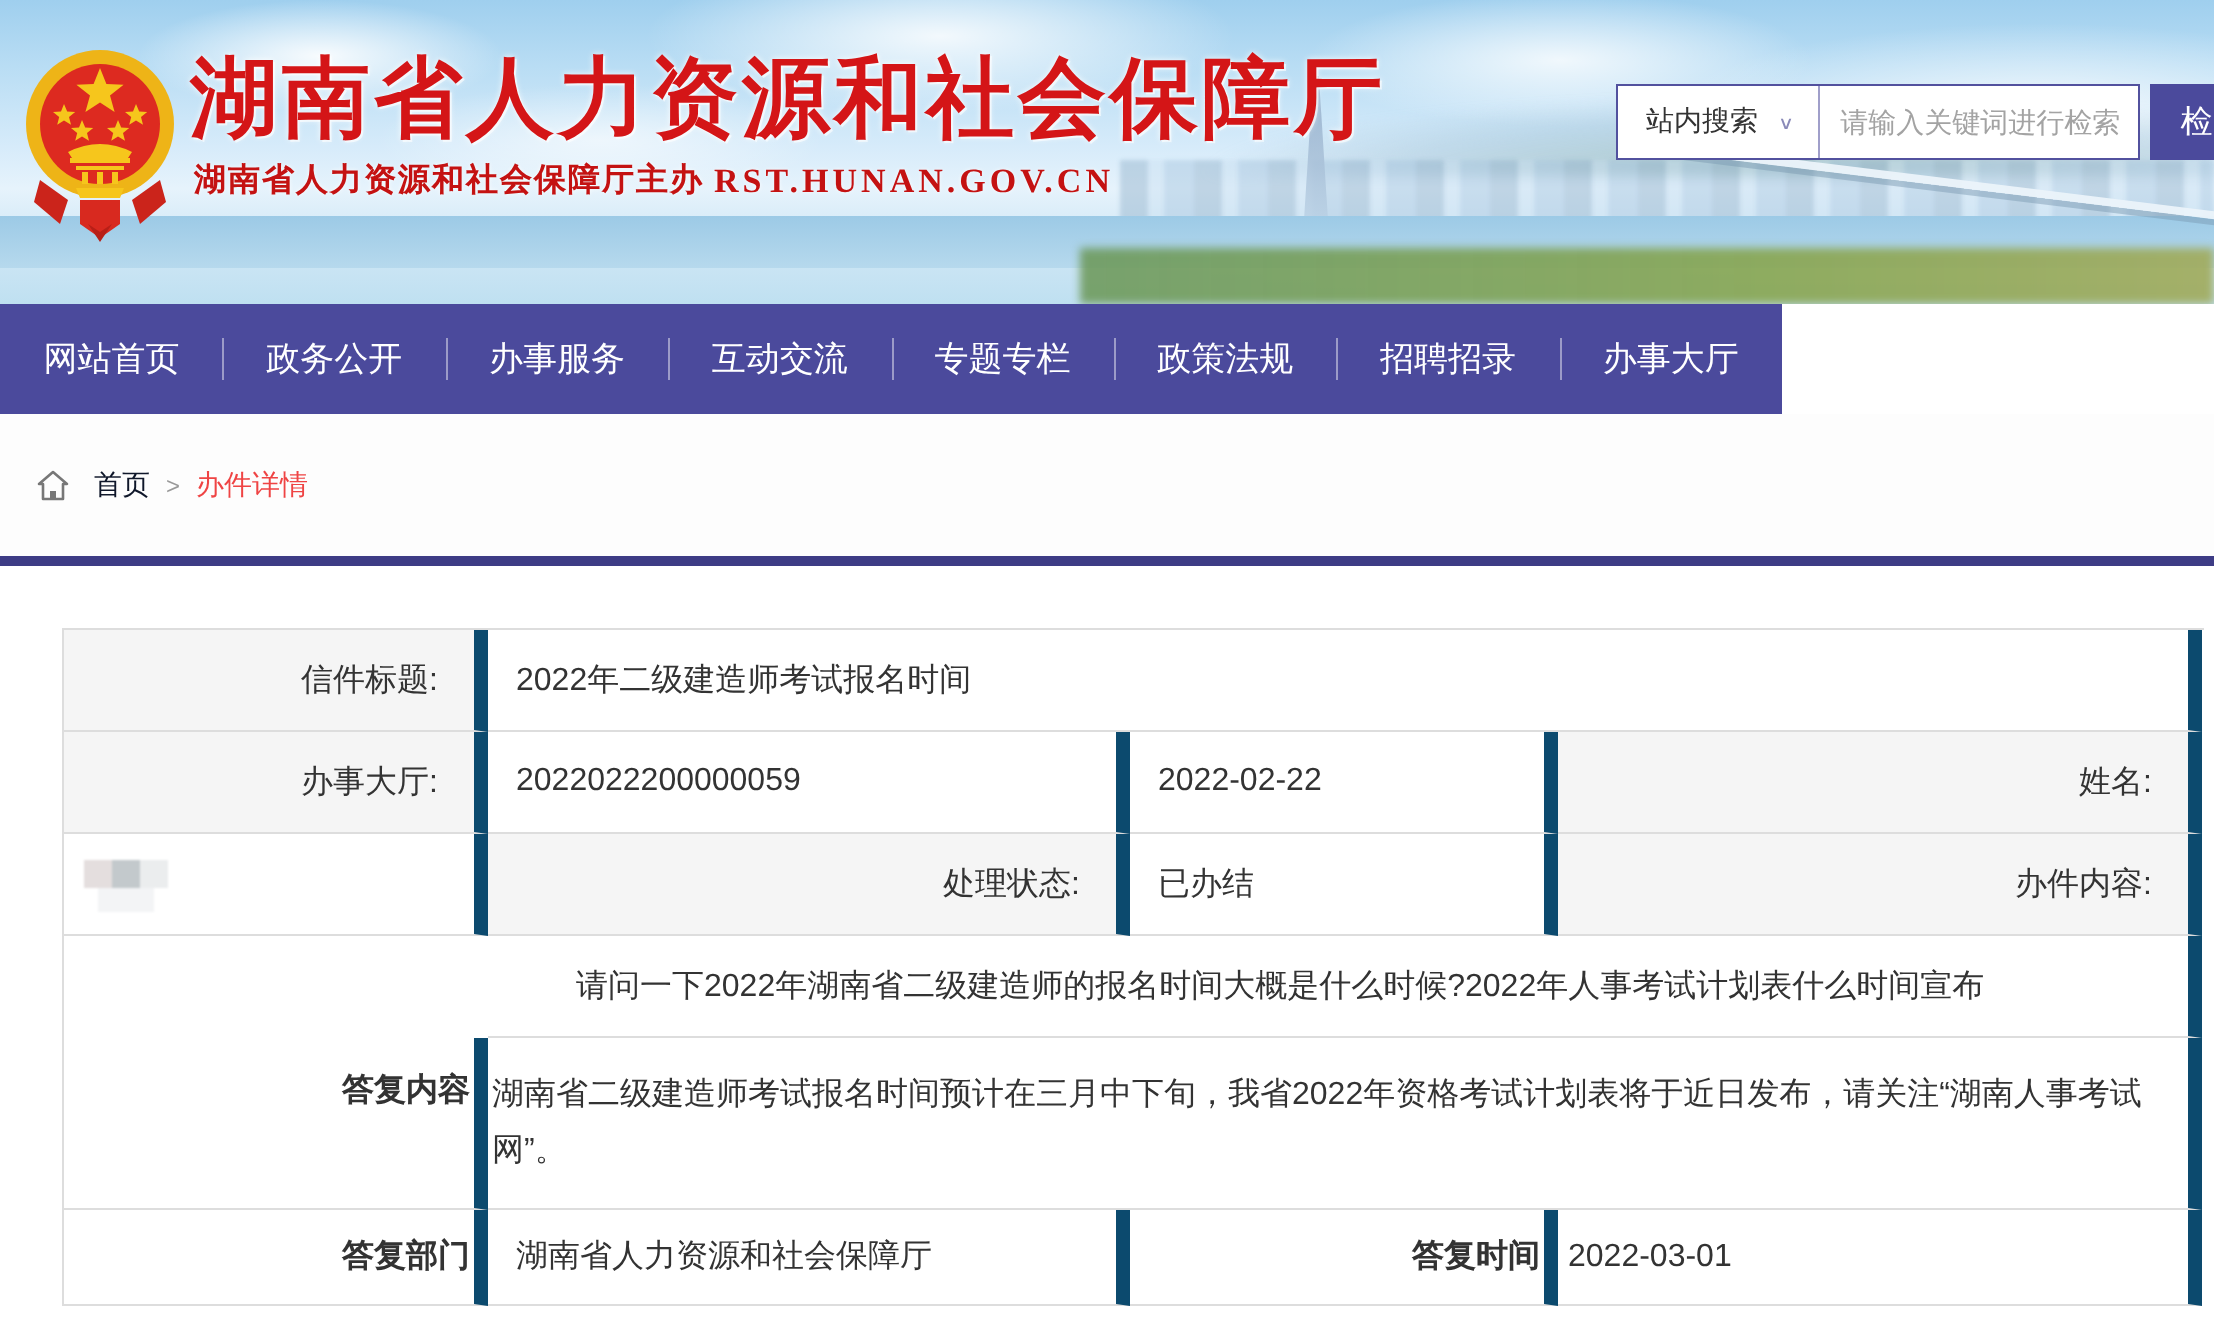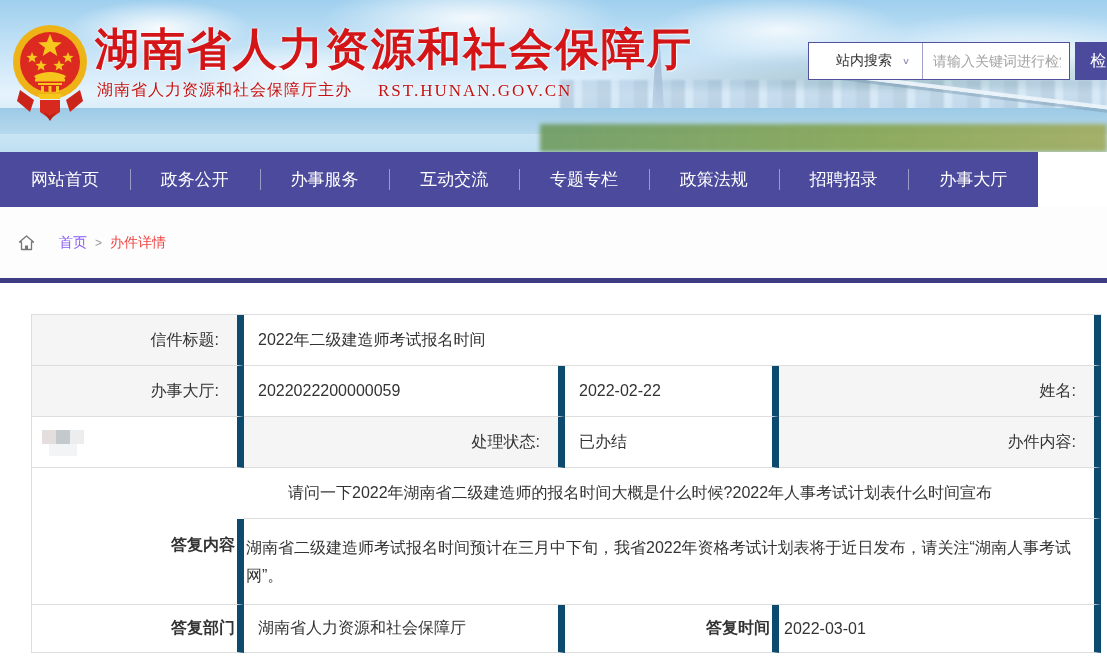--- a/index.html
+++ b/index.html
@@ -34,50 +34,50 @@
     background:rgba(235,243,250,.95); transform:rotate(7deg); box-shadow:0 3px 0 rgba(120,150,175,.45); }
   .hdr-green { position:absolute; left:540px; right:0; top:124px; height:28px;
     background:linear-gradient(90deg, rgba(105,150,85,.85), rgba(135,165,80,.9) 60%, rgba(160,170,90,.9));
     filter:blur(2px); }
 
   .emblem { position:absolute; left:8px; top:6px; z-index:3; }
   .site-title { position:absolute; left:95px; top:20px; z-index:3;
     font-size:44px; font-weight:bold; color:#d41517; letter-spacing:2px;
     text-shadow:0 0 3px rgba(255,255,255,.9), 1px 1px 0 rgba(255,255,255,.6); }
   .site-sub { position:absolute; left:97px; top:80px; z-index:3; font-size:16px; color:#c41212;
-    font-weight:normal; letter-spacing:1px; display:flex; align-items:flex-end; gap:26px;
+    font-weight:bold; letter-spacing:1px; display:flex; align-items:flex-end; gap:5px;
     text-shadow:0 0 2px rgba(255,255,255,.8); }
   .site-domain { font-family:"Liberation Serif","DejaVu Serif",serif; font-size:17px; letter-spacing:2px; }
 
   .search-wrap { position:absolute; left:808px; top:42px; z-index:4; display:flex; height:38px; }
   .search-box { display:flex; align-items:center; width:262px; height:38px; background:#fff;
-    border:1px solid #52519e;padding-left:13px; }
+    border:1px solid #52519e; }
   .search-scope { display:flex; align-items:center; gap:10px; padding:0 12px 0 14px; cursor:pointer;
     font-size:14px; color:#333; white-space:nowrap; }
   .search-chevron { font-size:11px; color:#8a8ab8; transform:scaleY(.8); }
   .search-divider { width:1px; height:38px; background:#52519e; opacity:.55; }
   .search-input { flex:1; min-width:0; border:none; outline:none; padding:0 8px 0 10px;
     font-size:14px; color:#ec4899; font-family:Liberation Sans, sans-serif; background:transparent; }
   .search-input::placeholder { color:#a3a3a3; }
   .search-btn { margin-left:5px; width:72px; height:38px; border:none; cursor:pointer;
     background:#4b4a9c; color:#fff; font-size:16px; letter-spacing:6px; padding-left:13px;
     font-family:inherit; white-space:nowrap; }
 
   
-  .nav { display:flex; width:1038px; height:55px; background:#4b4a9c; }
+  .nav { display:flex; width:891px; height:55px; background:#4b4a9c; }
   .nav-item { flex:1; position:relative; display:flex; align-items:center; justify-content:center;
     color:#fff; font-size:17px; cursor:pointer; white-space:nowrap; }
   .nav-item:not(:first-child)::before { content:''; position:absolute; left:0; top:17px;
     width:1px; height:21px; background:rgba(255,255,255,.45); }
 
   
   .crumb-bar { display:flex; align-items:center; width:1107px; height:71px; background:#fdfdfd;
     padding-left:18px; font-size:14px; color:#555; }
   .crumb-home { display:flex; align-items:center; cursor:pointer; }
-  .crumb-link { margin-left:24px; cursor:pointer; color:#8b5cf6; }
+  .crumb-link { margin-left:12px; cursor:pointer; color:#0f172a; }
   .crumb-sep { margin:0 8px; color:#999; font-size:12px; }
   .crumb-cur { color:#ef4444; }
   .accent-line { width:1107px; height:5px; background:#3d3c85; }
 
   
   .content { padding:31px 0 0 31px; background:#fff; }
   .detail-grid { display:grid; width:1071px;
     grid-template-columns:212px 321px 214px 322px;
     grid-template-rows:51px 51px 51px 51px 86px 48px;
     border-top:1px solid #ddd; border-left:1px solid #ddd; font-size:16px; }

